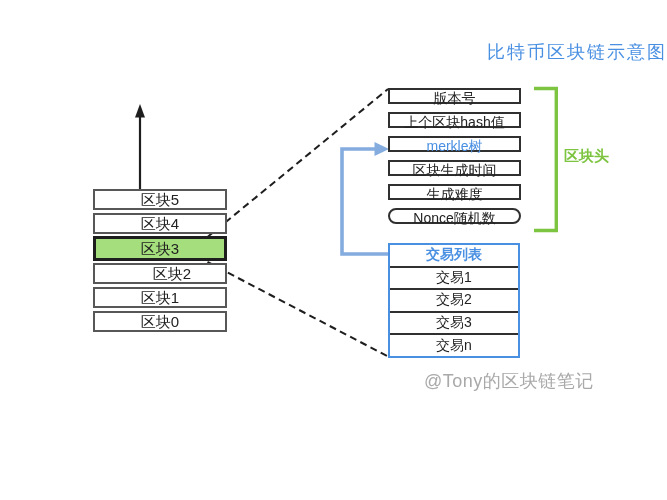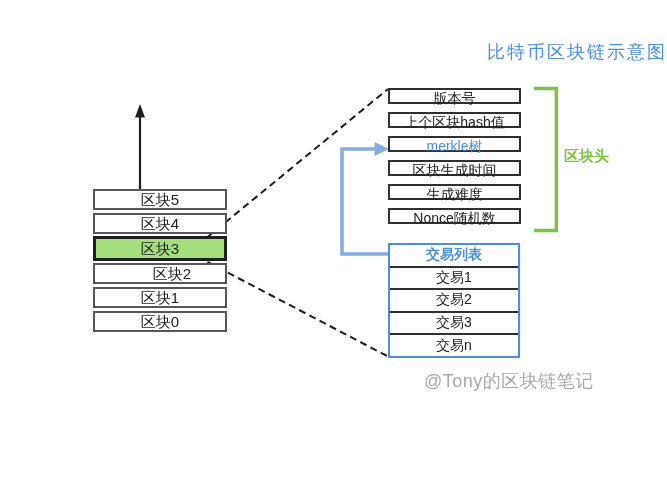--- a/index.html
+++ b/index.html
@@ -73,21 +73,21 @@
     font-size: 14px;
     font-weight: 500;
     line-height: 16px;
     color: var(--text-dark, #222222);
   }
   .field.f0 { top: 88px; }
   .field.f1 { top: 112px; }
   .field.f2 { top: 136px; color: var(--accent-blue, #4A90E2); }
   .field.f3 { top: 160px; }
   .field.f4 { top: 184px; }
-  .field.f5 { top: 208px; }
+  .field.f5 { top: 208px; border-radius: 8px; }
 
   .bracket-label {
     position: absolute;
     left: 564px;
     top: 147px;
     font-size: 15px;
     font-weight: bold;
     color: var(--bracket-green, #7DC440);
   }
 

